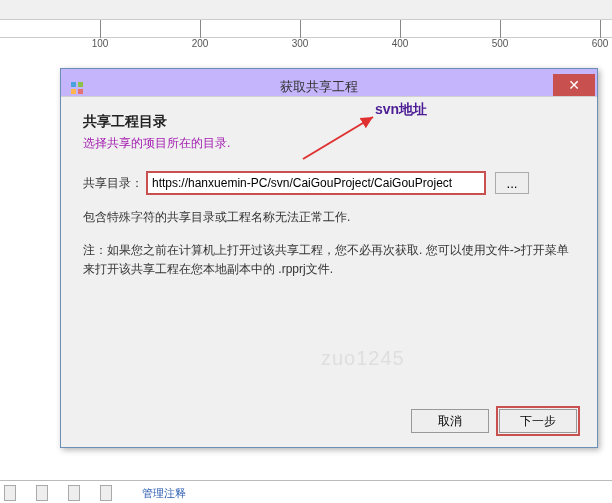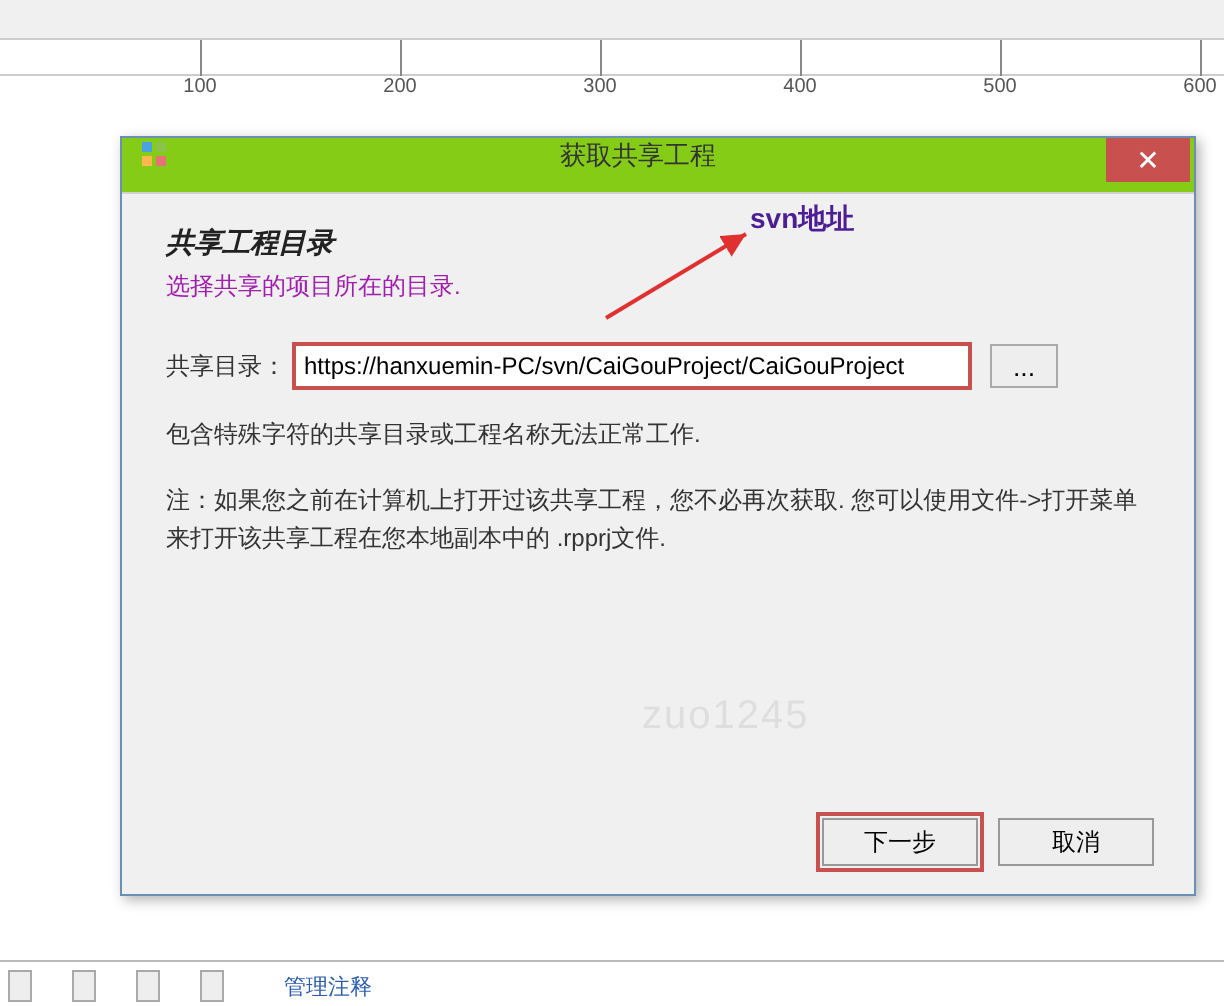--- a/index.html
+++ b/index.html
@@ -5,27 +5,27 @@
   * { box-sizing: border-box; margin: 0; padding: 0; }
   body { font-family: "Microsoft YaHei", Arial, sans-serif; font-size: 12px; background: #fff; width: 612px; height: 503px; overflow: hidden; position: relative; }
   
   .toolbar-divider { position: absolute; top: 0; left: 0; width: 612px; height: 20px; background: #f0f0f0; border-bottom: 1px solid #ccc; }
   
   .ruler { position: absolute; top: 20px; left: 0; width: 612px; height: 18px; background: #fff; border-bottom: 1px solid #ccc; }
   .ruler-tick { position: absolute; top: 0; height: 18px; width: 1px; background: #888; }
   .ruler-label { position: absolute; top: 18px; font-size: 10px; color: #555; transform: translateX(-50%); }
   
   .dialog { position: absolute; top: 68px; left: 60px; width: 538px; height: 380px; background: #f0f0f0; border: 1px solid #6b8fb5; box-shadow: 2px 2px 6px rgba(0,0,0,0.3); }
-  .titlebar { height: 28px; background: #84cc16; display: flex; align-items: flex-start; border-bottom: 1px solid #d0d0d0; }
+  .titlebar { height: 28px; background: #c4b5fd; display: flex; align-items: flex-end; border-bottom: 1px solid #d0d0d0; }
   .titlebar-icon { width: 16px; height: 16px; margin-left: 8px; }
   .titlebar-title { flex: 1; text-align: center; font-size: 13px; color: #333; }
   .titlebar-close { width: 42px; height: 22px; background: #c8504f; color: #fff; display: flex; align-items: center; justify-content: center; margin-right: 2px; cursor: pointer; font-size: 14px; }
   
   .dialog-body { padding: 16px 22px 12px 22px; position: relative; }
-  .heading { font-size: 14px; font-weight: bold; color: #222; margin-bottom: 4px; font-style: italic; }
+  .heading { font-size: 14px; font-weight: bold; color: #222; margin-bottom: 4px; }
   .subtext { font-size: 12px; color: #a21caf; margin-bottom: 20px; }
   
   .row { display: flex; align-items: center; margin-bottom: 14px; }
   .row-label { font-size: 12px; color: #333; margin-right: 4px; white-space: nowrap; }
   .url-input { width: 338px; height: 22px; border: 1px solid #7a9ccf; outline: 2px solid #c8504f; outline-offset: -1px; padding: 0 4px; font-size: 12px; font-family: Arial; }
   .browse-btn { width: 34px; height: 22px; margin-left: 10px; background: #eee; border: 1px solid #aaa; cursor: pointer; }
   
   .para { font-size: 12px; color: #333; margin-bottom: 14px; line-height: 1.6; }
   
   .annotation-label { position: absolute; color: #4c1d95; font-size: 14px; font-weight: bold; }
@@ -99,22 +99,22 @@
       <button class="browse-btn">...</button>
     </div>
 
     <div class="para">包含特殊字符的共享目录或工程名称无法正常工作.</div>
     <div class="para">注：如果您之前在计算机上打开过该共享工程，您不必再次获取. 您可以使用文件-&gt;打开菜单来打开该共享工程在您本地副本中的 .rpprj文件.</div>
 
     <div class="watermark">zuo1245</div>
   </div>
 
   <div class="buttons">
+    <button class="btn">取消</button>
     <button class="btn highlight">下一步</button>
-    <button class="btn">取消</button>
   </div>
 </div>
 
 <div class="bottom-area">
   <div class="bottom-divider"></div>
   <div class="bottom-controls">
     <div class="bc-seg"></div>
     <div class="bc-seg"></div>
     <div class="bc-seg"></div>
     <div class="bc-seg"></div>

